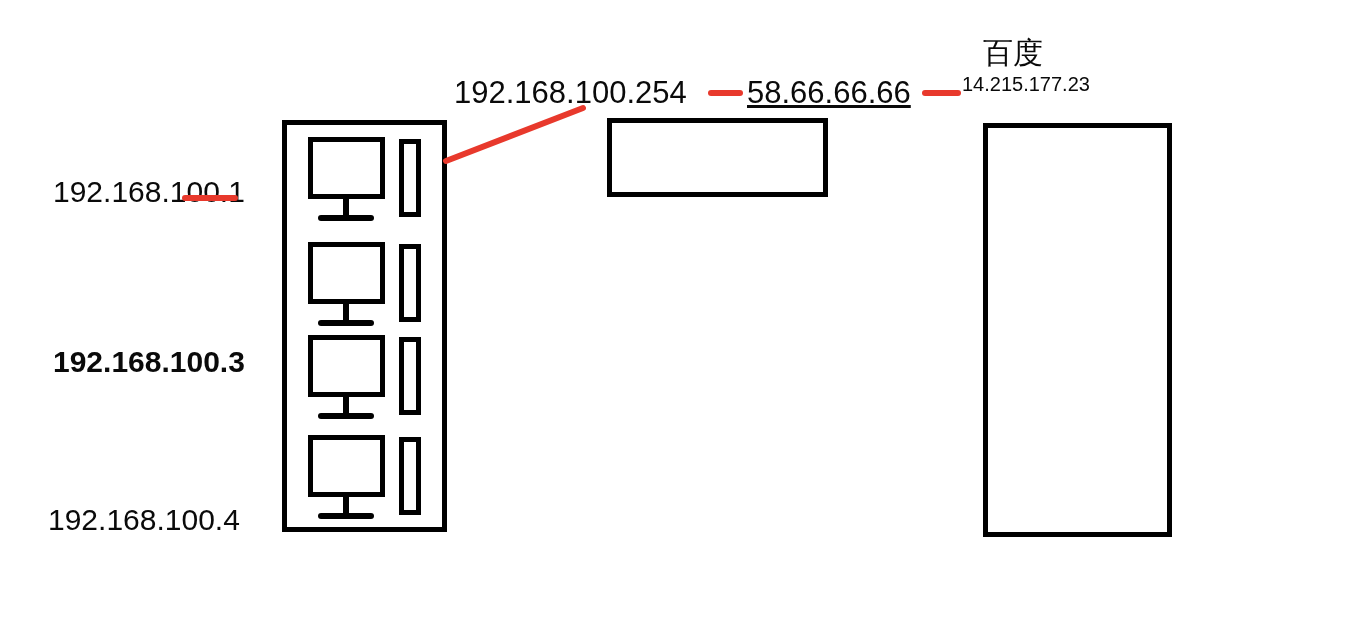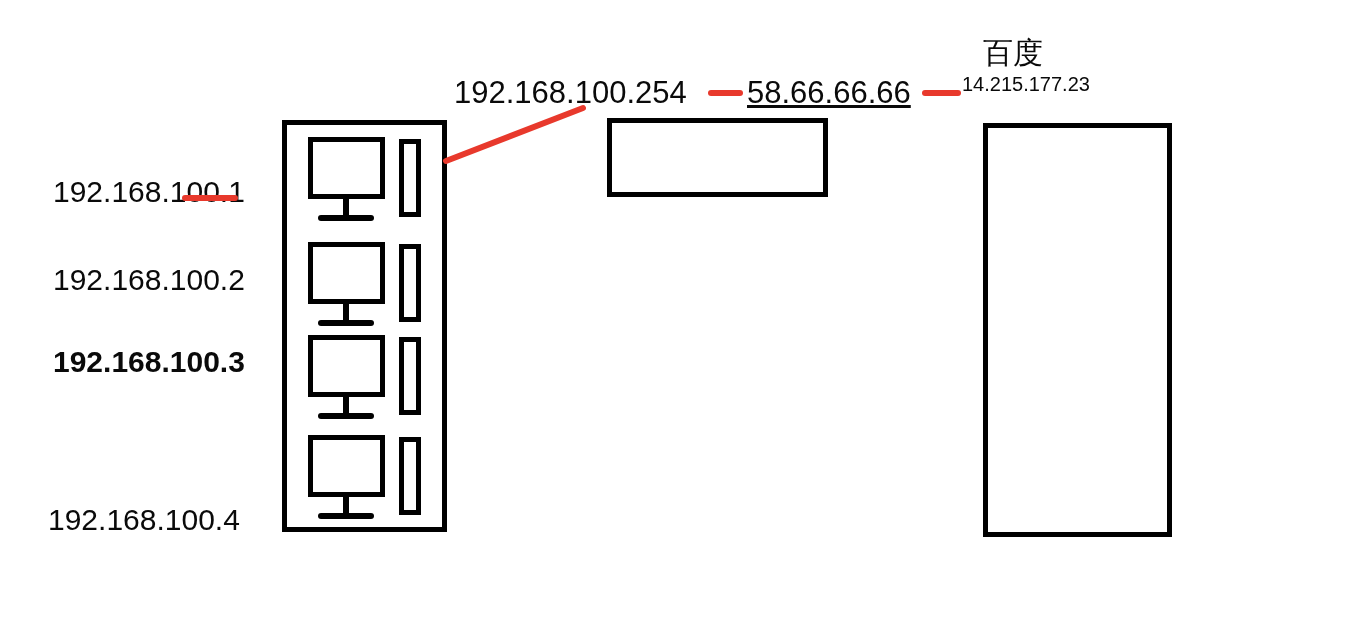--- a/index.html
+++ b/index.html
@@ -63,21 +63,20 @@
     font-size: 30px; line-height: 34px;
     color: #0a0a0a;
   }
 </style>
 </head>
 <body>
 
 <div id="canvas">
 
   <div class="label" style="left:53px; top:153px;margin-top:23px;">192.168.100.1</div>
-  <div class="label" style="left:53px; top:264px;">192.168.100.2</div>
   <div class="label" style="left:53px; top:346px;font-weight:bold;">192.168.100.3</div>
   <div class="label" style="left:48px; top:472px;margin-top:32px;">192.168.100.4</div>
 
   <div class="box" style="left:282px; top:120px; width:165px; height:412px;"></div>
 
   <div class="pc" style="left:308px; top:137px;">
     <div class="monitor"></div>
     <div class="stem"></div>
     <div class="base"></div>
     <div class="tower"></div>

